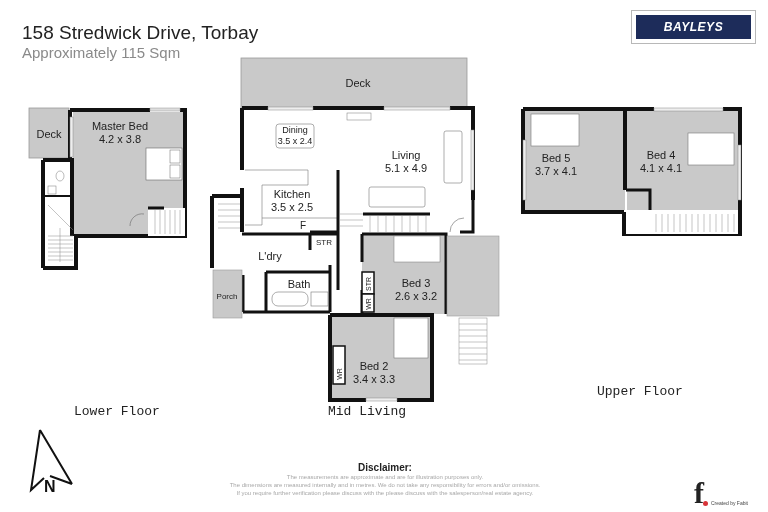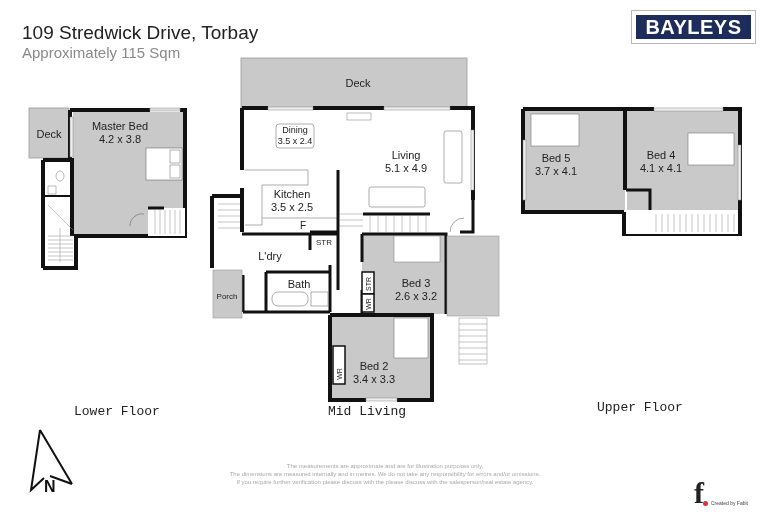--- a/index.html
+++ b/index.html
@@ -4,37 +4,37 @@
 <style>
   html, body { margin:0; padding:0; }
   body { width:768px; height:512px; background:#ffffff; position:relative; overflow:hidden;
          font-family:"Liberation Sans", "DejaVu Sans", sans-serif; color:#222; }
   .title { position:absolute; left:22px; top:22px; font-size:19px; color:#222; white-space:nowrap; }
   .subtitle { position:absolute; left:22px; top:44px; font-size:15px; color:#8a8a8a; white-space:nowrap; }
   .logo { position:absolute; left:633px; top:12px; width:121px; height:30px; background:#1d2c5a;
           outline:1px solid #b8b8b8; outline-offset:1px; box-sizing:border-box; border:3px solid #fff;
           box-shadow: inset 0 0 0 0 #fff; }
   .logo-inner { position:absolute; inset:0; border:1px solid #1d2c5a; display:flex; align-items:center; justify-content:center;
-                color:#ffffff; font-weight:bold; font-size:20px; letter-spacing:0.5px; }
+                color:#ffffff; font-weight:bold; font-size:12px; letter-spacing:0.5px;font-style:italic; }
   svg.plan { position:absolute; left:0; top:0; }
   .lbl { font-family:"Liberation Sans", "DejaVu Sans", sans-serif; fill:#222; }
   .floor-label { position:absolute; font-size:13px; color:#222; white-space:nowrap;font-family:Liberation Mono, monospace; }
   .disclaimer { position:absolute; left:180px; top:462px; width:410px; text-align:center; }
   .disclaimer .dh { font-size:10px; font-weight:bold; color:#222; }
   .disclaimer .dl { font-size:6px; color:#a8a8a8; line-height:8px; white-space:nowrap; }
   .north { position:absolute; left:28px; top:426px; width:50px; height:76px; }
   .fabit { position:absolute; left:694px; top:478px; width:70px; height:30px; }
   .fabit-f { position:absolute; left:0; top:0; font-family:"Liberation Serif", serif; font-size:30px; font-weight:bold; color:#222; line-height:30px; }
   .fabit-dot { position:absolute; left:9px; top:23px; width:5px; height:5px; background:#d8343a; border-radius:50%; }
   .fabit-txt { position:absolute; left:17px; top:22px; font-size:5px; color:#444; white-space:nowrap; }
 </style>
 </head>
 <body>
 
-<div class="title">109 Stredwick Drive, Torbay</div>
+<div class="title">158 Stredwick Drive, Torbay</div>
 <div class="subtitle">Approximately 115 Sqm</div>
 
 <div class="logo">
   <div class="logo-inner">BAYLEYS</div>
 </div>
 
 <svg class="plan" width="768" height="512" viewBox="0 0 768 512">
 
   <g>
 
@@ -217,30 +217,31 @@
     <rect x="688" y="133" width="46" height="32" fill="#fff" stroke="#777" stroke-width="0.6"></rect>
     <text class="lbl" x="556" y="162" font-size="11" text-anchor="middle">Bed 5</text>
     <text class="lbl" x="556" y="175" font-size="11" text-anchor="middle">3.7 x 4.1</text>
     <text class="lbl" x="661" y="159" font-size="11" text-anchor="middle">Bed 4</text>
     <text class="lbl" x="661" y="172" font-size="11" text-anchor="middle">4.1 x 4.1</text>
   </g>
 </svg>
 
 <div class="floor-label" style="left:74px; top:404px;">Lower Floor</div>
 <div class="floor-label" style="left:328px; top:404px;">Mid Living</div>
-<div class="floor-label" style="left:597px; top:400px;">Upper Floor</div>
+<div class="floor-label" style="left:597px; top:384px;">Upper Floor</div>
 
 <div class="north">
   <svg width="50" height="76" viewBox="0 0 50 76">
     <path d="M12 4 L3 64 L16 52 M22 50 L44 58 Z M12 4 L44 58" stroke="#111" stroke-width="2" fill="none" stroke-linejoin="miter"></path>
   </svg>
   <div style="position:absolute; left:16px; top:52px; font-size:16px; font-weight:bold; color:#111;">N</div>
 </div>
 
 <div class="disclaimer">
+  <div class="dh">Disclaimer:</div>
   <div class="dl">The measurements are approximate and are for illustration purposes only.</div>
   <div class="dl">The dimensions are measured internally and in metres. We do not take any responsibility for errors and/or omissions.</div>
   <div class="dl">If you require further verification please discuss with the please discuss with the salesperson/real estate agency.</div>
 </div>
 
 <div class="fabit">
   <div class="fabit-f">f</div>
   <div class="fabit-dot"></div>
   <div class="fabit-txt">Created by Fabit</div>
 </div>

